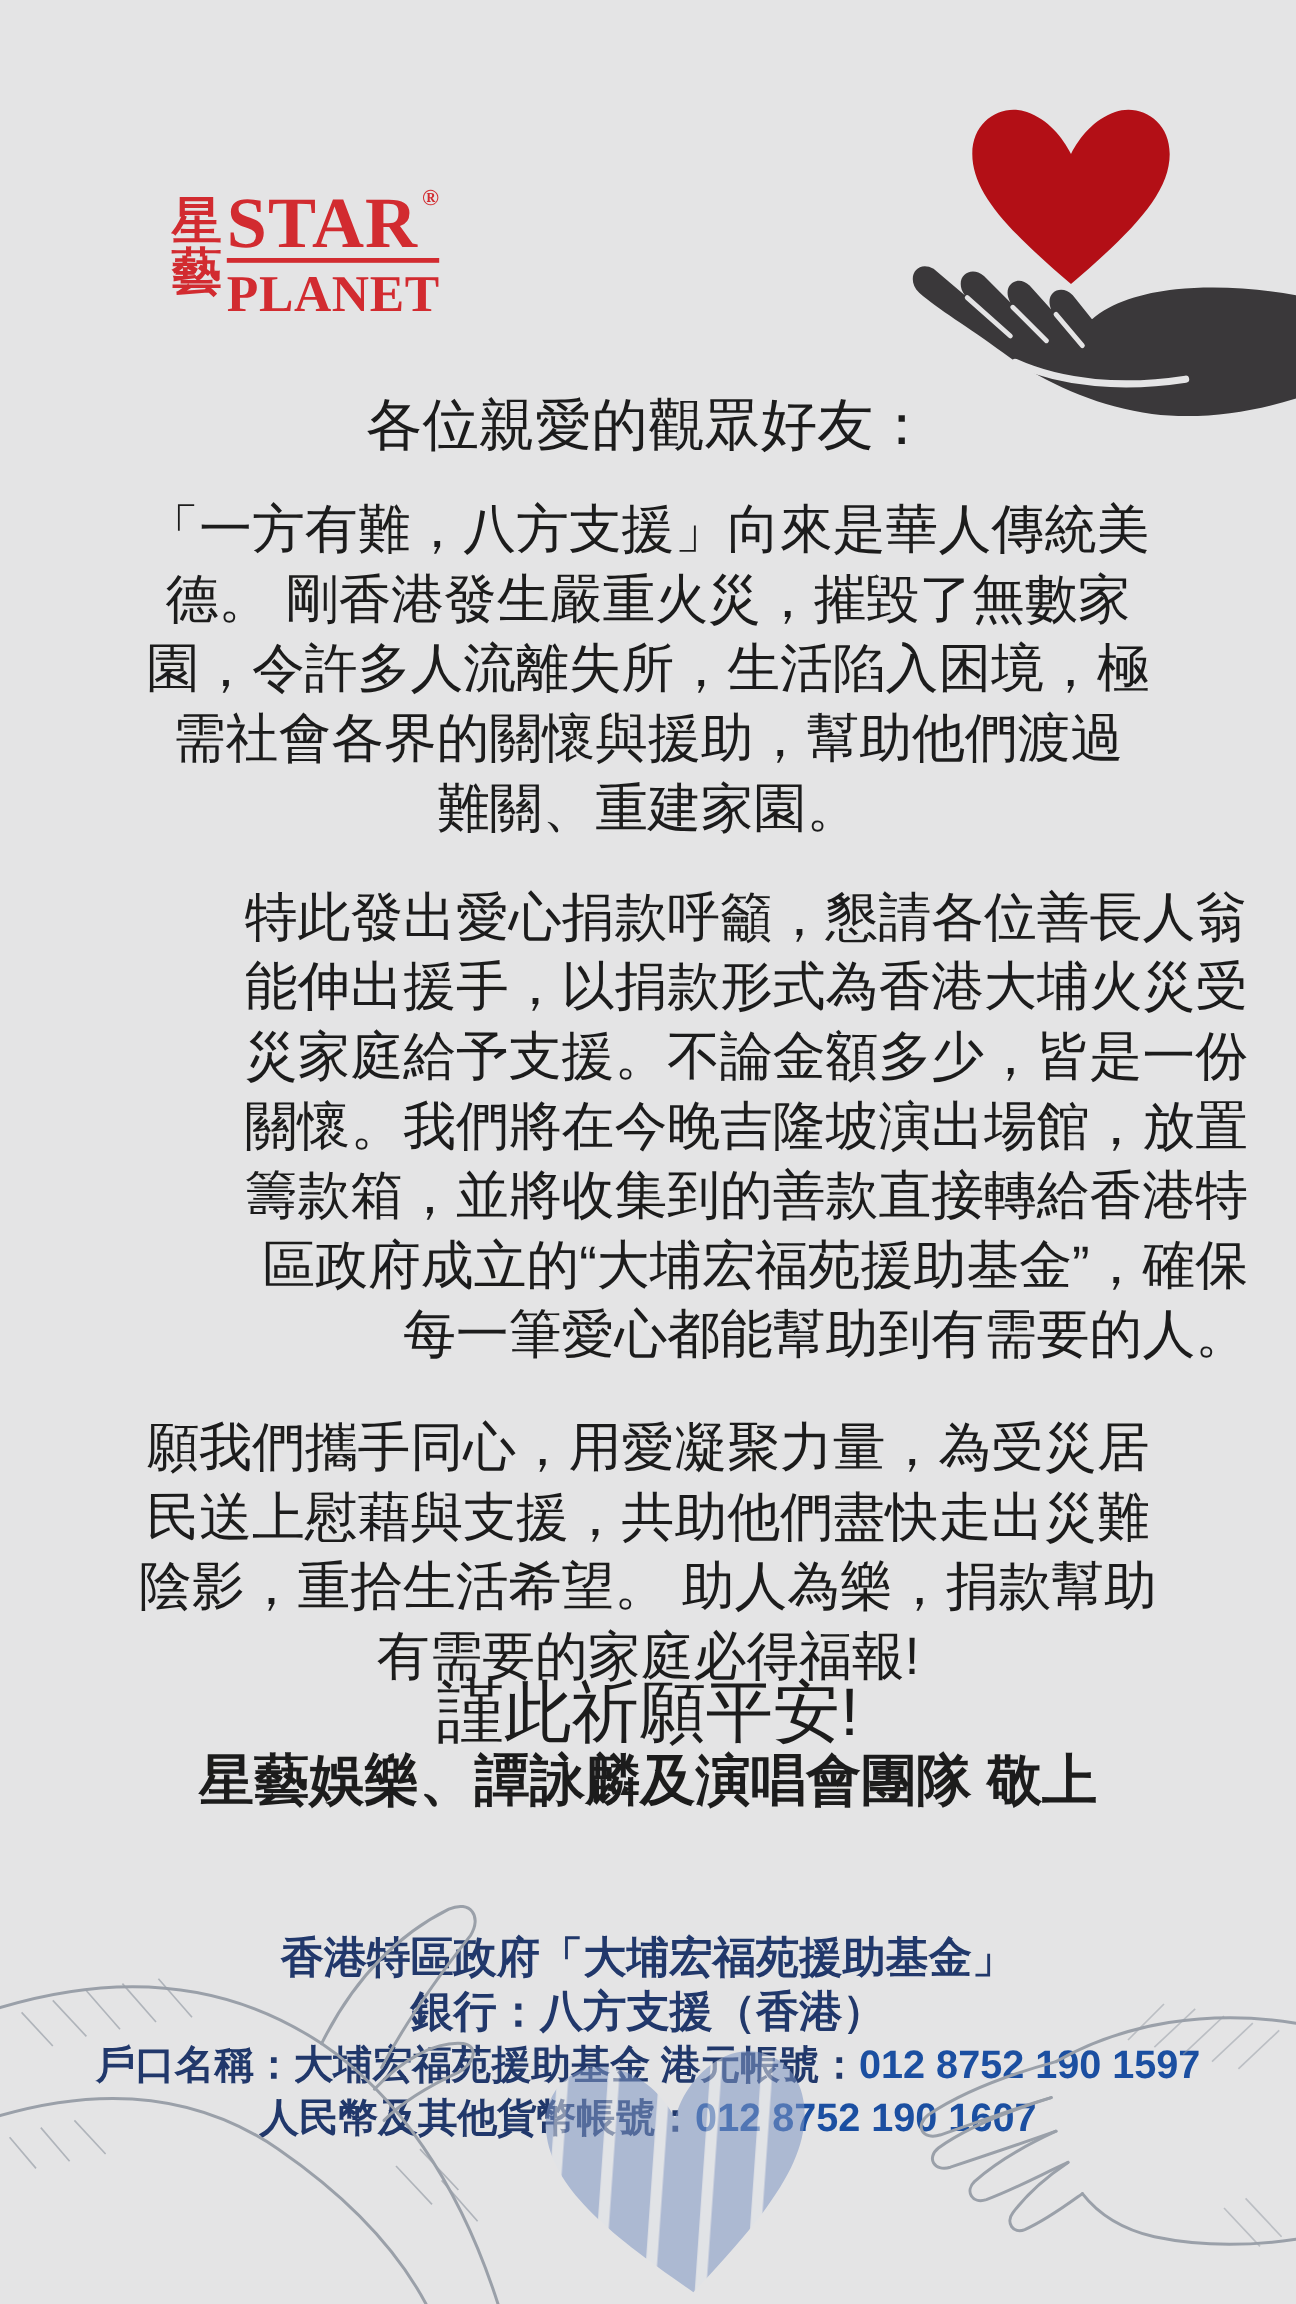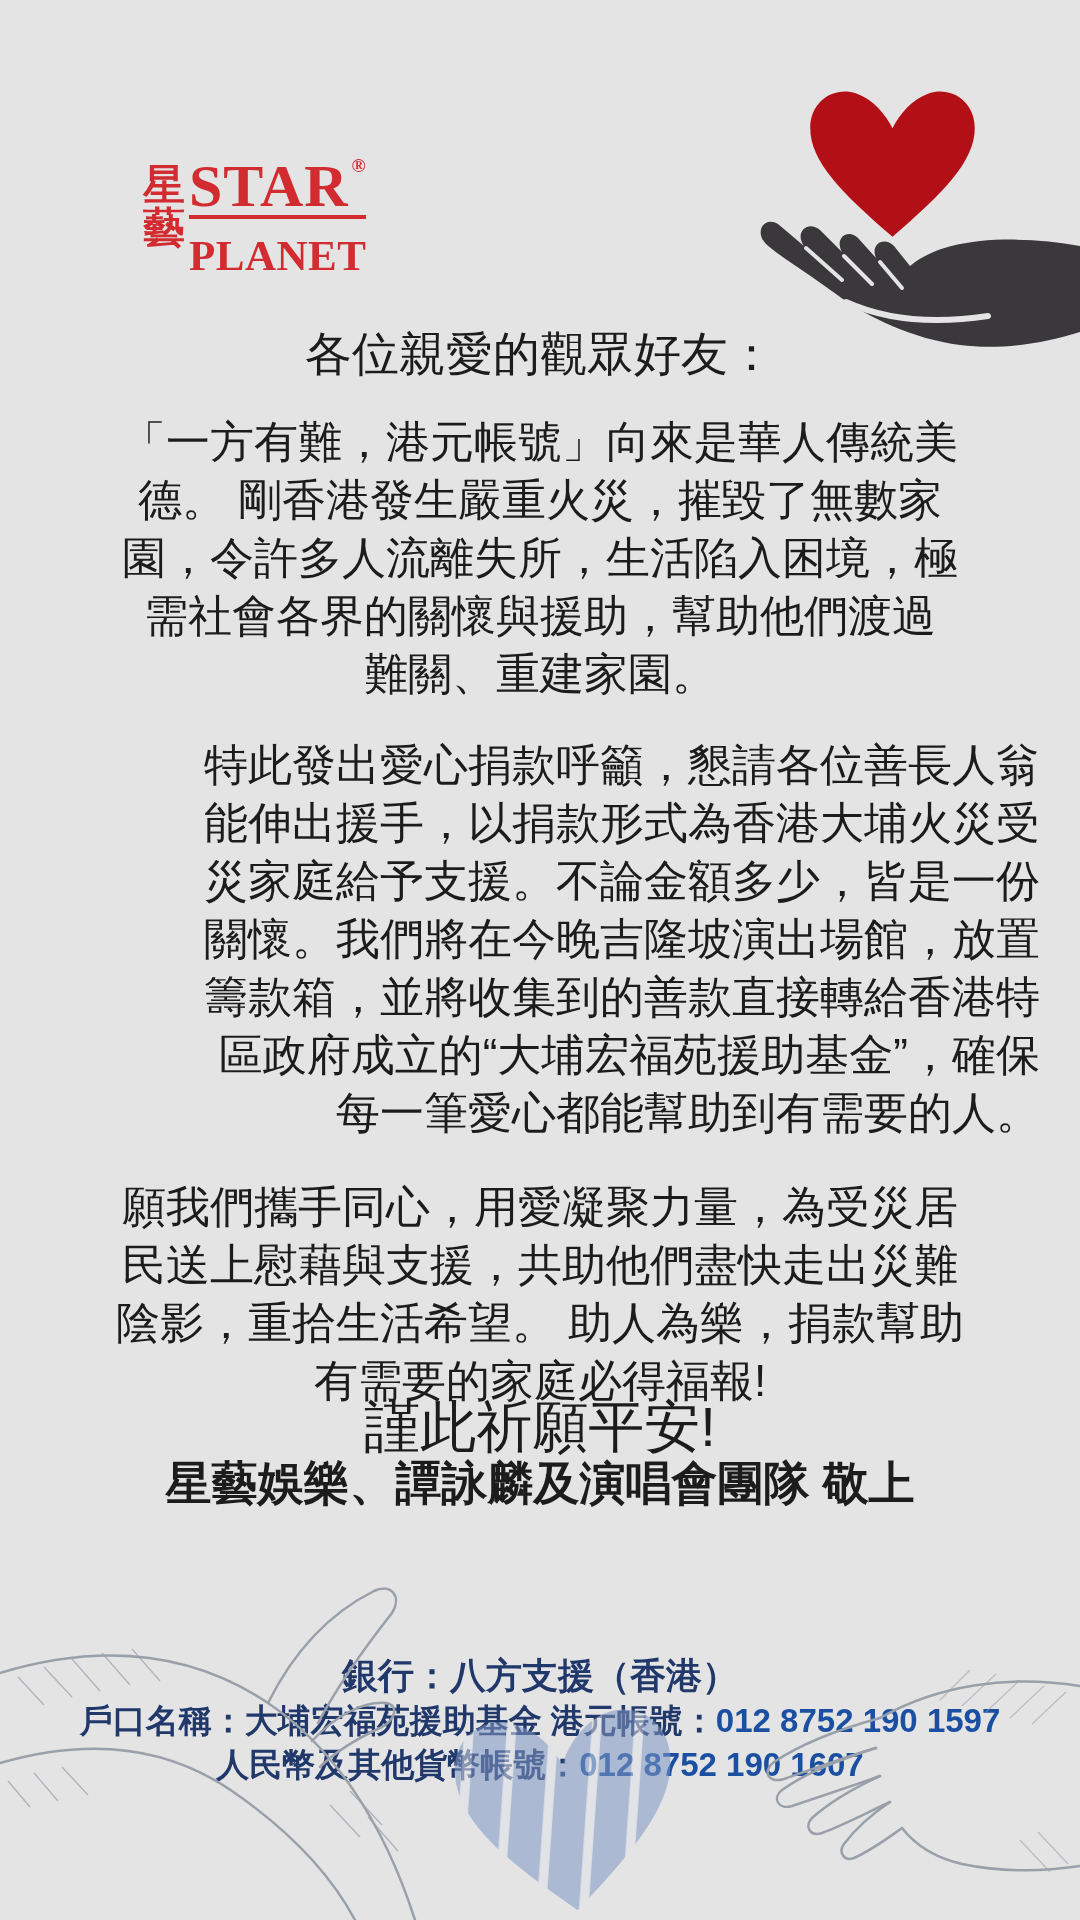--- a/index.html
+++ b/index.html
@@ -14,21 +14,21 @@
   
   .logo{position:absolute;left:143px;top:158px;display:flex;align-items:flex-start;}
   .logo-zh{display:flex;flex-direction:column;color:#d22b30;
     font-family:"Liberation Serif","DejaVu Serif",serif;font-weight:700;
     font-size:42px;line-height:1.02;margin-right:4px;margin-top:6px;}
   .logo-en{display:flex;flex-direction:column;color:#d22b30;
     font-family:"Liberation Serif","DejaVu Serif",serif;font-weight:700;}
   .logo-star-row{display:flex;align-items:flex-start;border-bottom:4px solid #d22b30;padding-bottom:0px;text-align:right;}
   .logo-star{font-size:60px;line-height:0.95;letter-spacing:1px;}
   .logo-reg{font-size:19px;line-height:1;margin-left:3px;margin-top:-2px;}
-  .logo-planet{font-size:43px;line-height:1.05;letter-spacing:0.5px;margin-top:14px;}
+  .logo-planet{font-size:43px;line-height:1.05;letter-spacing:0.5px;margin-top:4px;}
   
   .heart-svg{position:absolute;left:805px;top:85px;}
   .hand-svg{position:absolute;right:0;top:210px;}
   
   .tline,.para{position:absolute;left:40px;right:40px;text-align:center;}
   .salutation{top:323px;font-size:47px;font-weight:500;}
   .para{font-size:44px;line-height:58px;font-weight:500;white-space:pre-line;}
   .para1{top:413px;}
   .para2{top:736px;text-align:right;}
   .para3{top:1146px;margin-top:32px;}
@@ -70,39 +70,40 @@
   </svg>
   <svg class="hand-svg" width="330" height="145" viewBox="0 0 330 145">
     <path d="M16,34 C4,22 14,6 28,14 L54,36 C44,22 58,10 70,20 L92,42 C84,28 98,18 108,28 L126,48 C120,34 134,26 144,36 L160,56 C176,42 202,34 230,31 C262,28 298,30 330,36 L330,122 C292,134 250,140 210,135 C164,129 118,108 86,84 C56,62 32,48 16,34 Z" fill="#3a383a"></path>
     <path d="M56,38 L92,70" stroke="#e4e4e5" stroke-width="4" fill="none" stroke-linecap="round"></path>
     <path d="M94,46 L122,74" stroke="#e4e4e5" stroke-width="4" fill="none" stroke-linecap="round"></path>
     <path d="M130,52 L152,78" stroke="#e4e4e5" stroke-width="4" fill="none" stroke-linecap="round"></path>
     <path d="M96,92 C136,110 186,114 238,106" stroke="#e4e4e5" stroke-width="6" fill="none" stroke-linecap="round"></path>
   </svg>
 
   <div class="tline salutation">各位親愛的觀眾好友：</div>
-  <div class="para para1">「一方有難，港元帳號」向來是華人傳統美
+  <div class="para para1">「一方有難，八方支援」向來是華人傳統美
 德。 剛香港發生嚴重火災，摧毀了無數家
 園，令許多人流離失所，生活陷入困境，極
 需社會各界的關懷與援助，幫助他們渡過
 難關、重建家園。</div>
   <div class="para para2">特此發出愛心捐款呼籲，懇請各位善長人翁
 能伸出援手，以捐款形式為香港大埔火災受
 災家庭給予支援。不論金額多少，皆是一份
 關懷。我們將在今晚吉隆坡演出場館，放置
 籌款箱，並將收集到的善款直接轉給香港特
 區政府成立的“大埔宏福苑援助基金”，確保
 每一筆愛心都能幫助到有需要的人。</div>
   <div class="para para3">願我們攜手同心，用愛凝聚力量，為受災居
 民送上慰藉與支援，共助他們盡快走出災難
 陰影，重拾生活希望。 助人為樂，捐款幫助
 有需要的家庭必得福報!</div>
   <div class="tline closing">謹此祈願平安!</div>
   <div class="tline signature">星藝娛樂、譚詠麟及演唱會團隊 敬上</div>
 
+  <div class="tline fundline">香港特區政府「大埔宏福苑援助基金」</div>
   <div class="tline bankline">銀行：八方支援（香港）</div>
   <div class="tline acctline"><span>戶口名稱：大埔宏福苑援助基金 港元帳號：</span><span class="acct-number">012 8752 190 1597</span></div>
   <div class="tline rmbline"><span>人民幣及其他貨幣帳號：</span><span class="acct-number">012 8752 190 1607</span></div>
 
   <svg class="watermark" width="235" height="240" viewBox="0 0 100 92">
     <defs>
       <pattern id="wstripe" width="18" height="18" patternUnits="userSpaceOnUse" patternTransform="rotate(10)">
         <rect width="18" height="18" fill="#7e95c3"></rect>
         <rect x="11" width="4" height="18" fill="#dfe2e7"></rect>
       </pattern>

